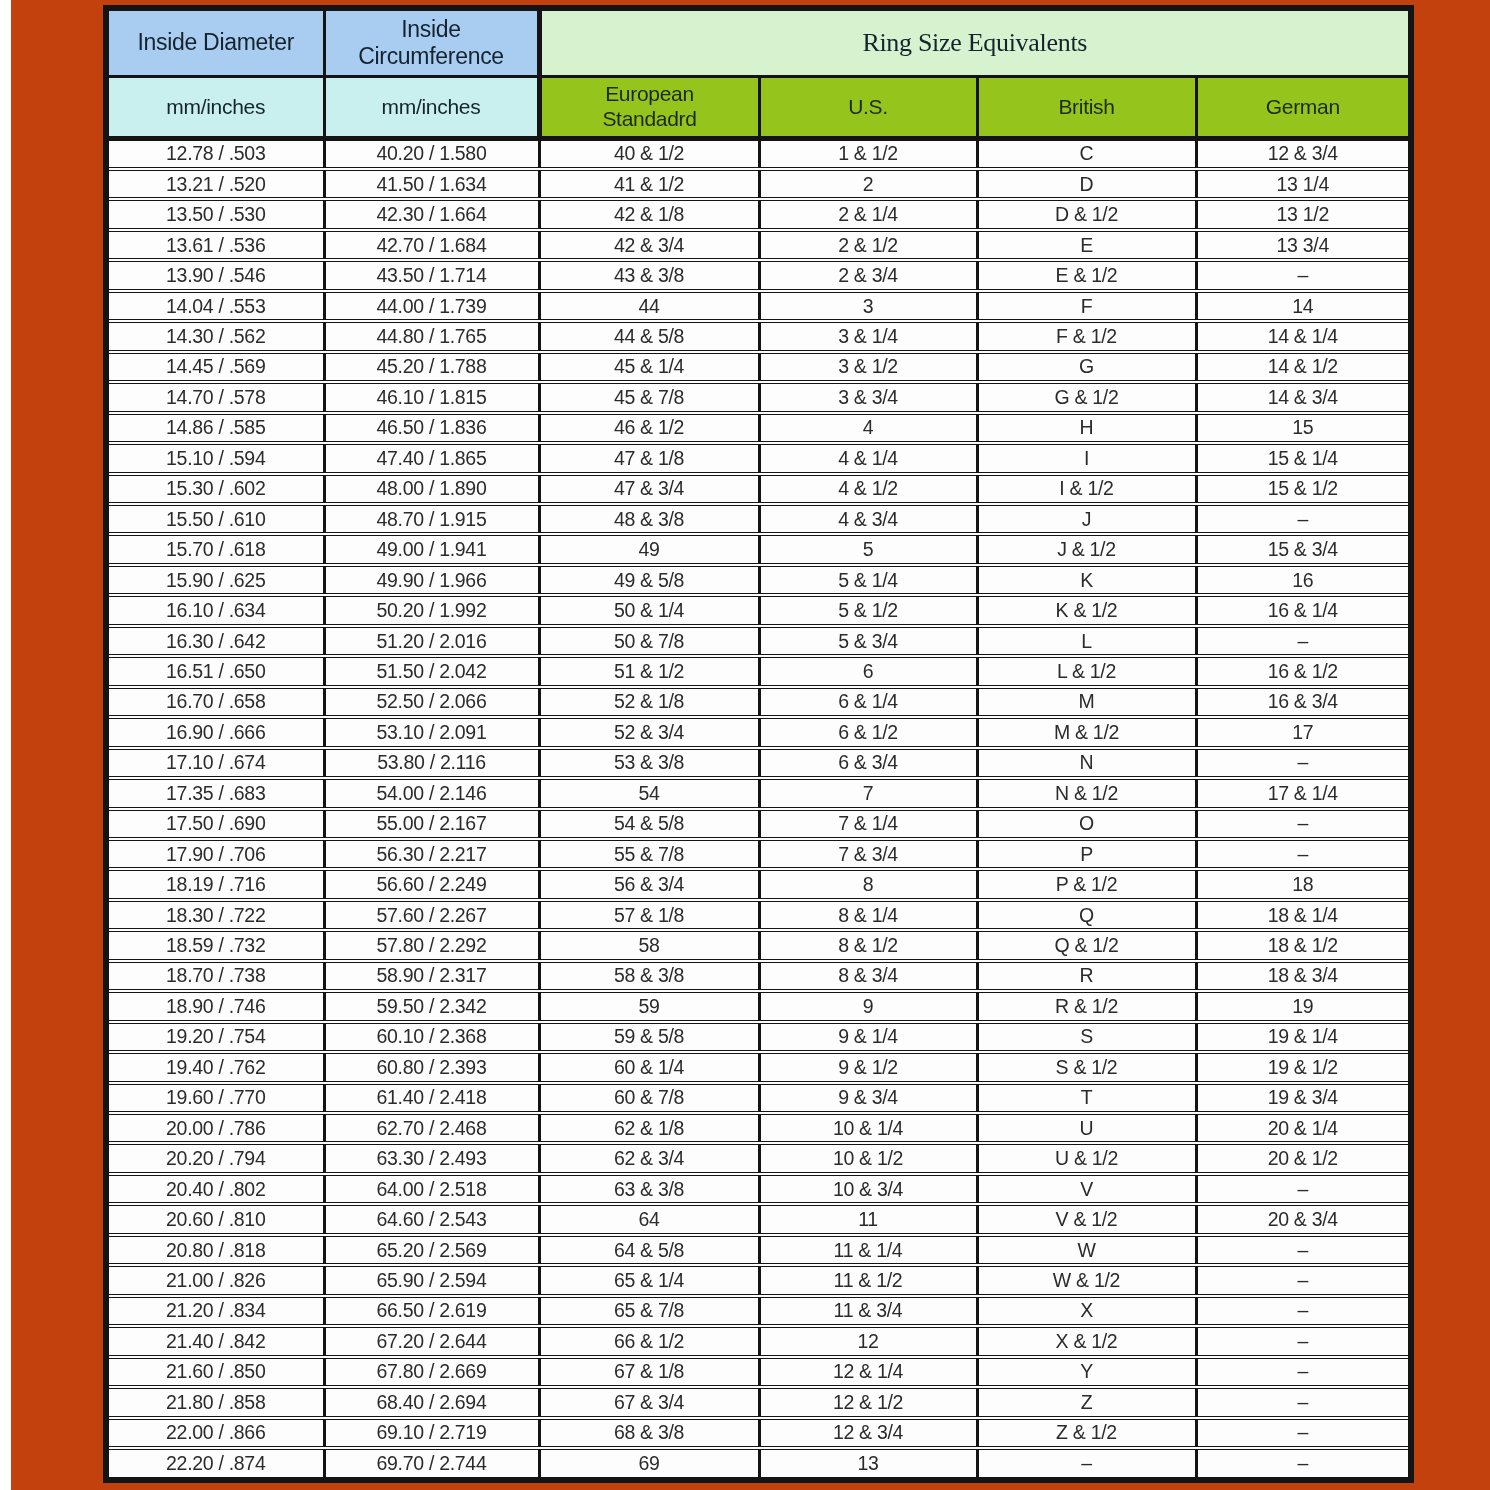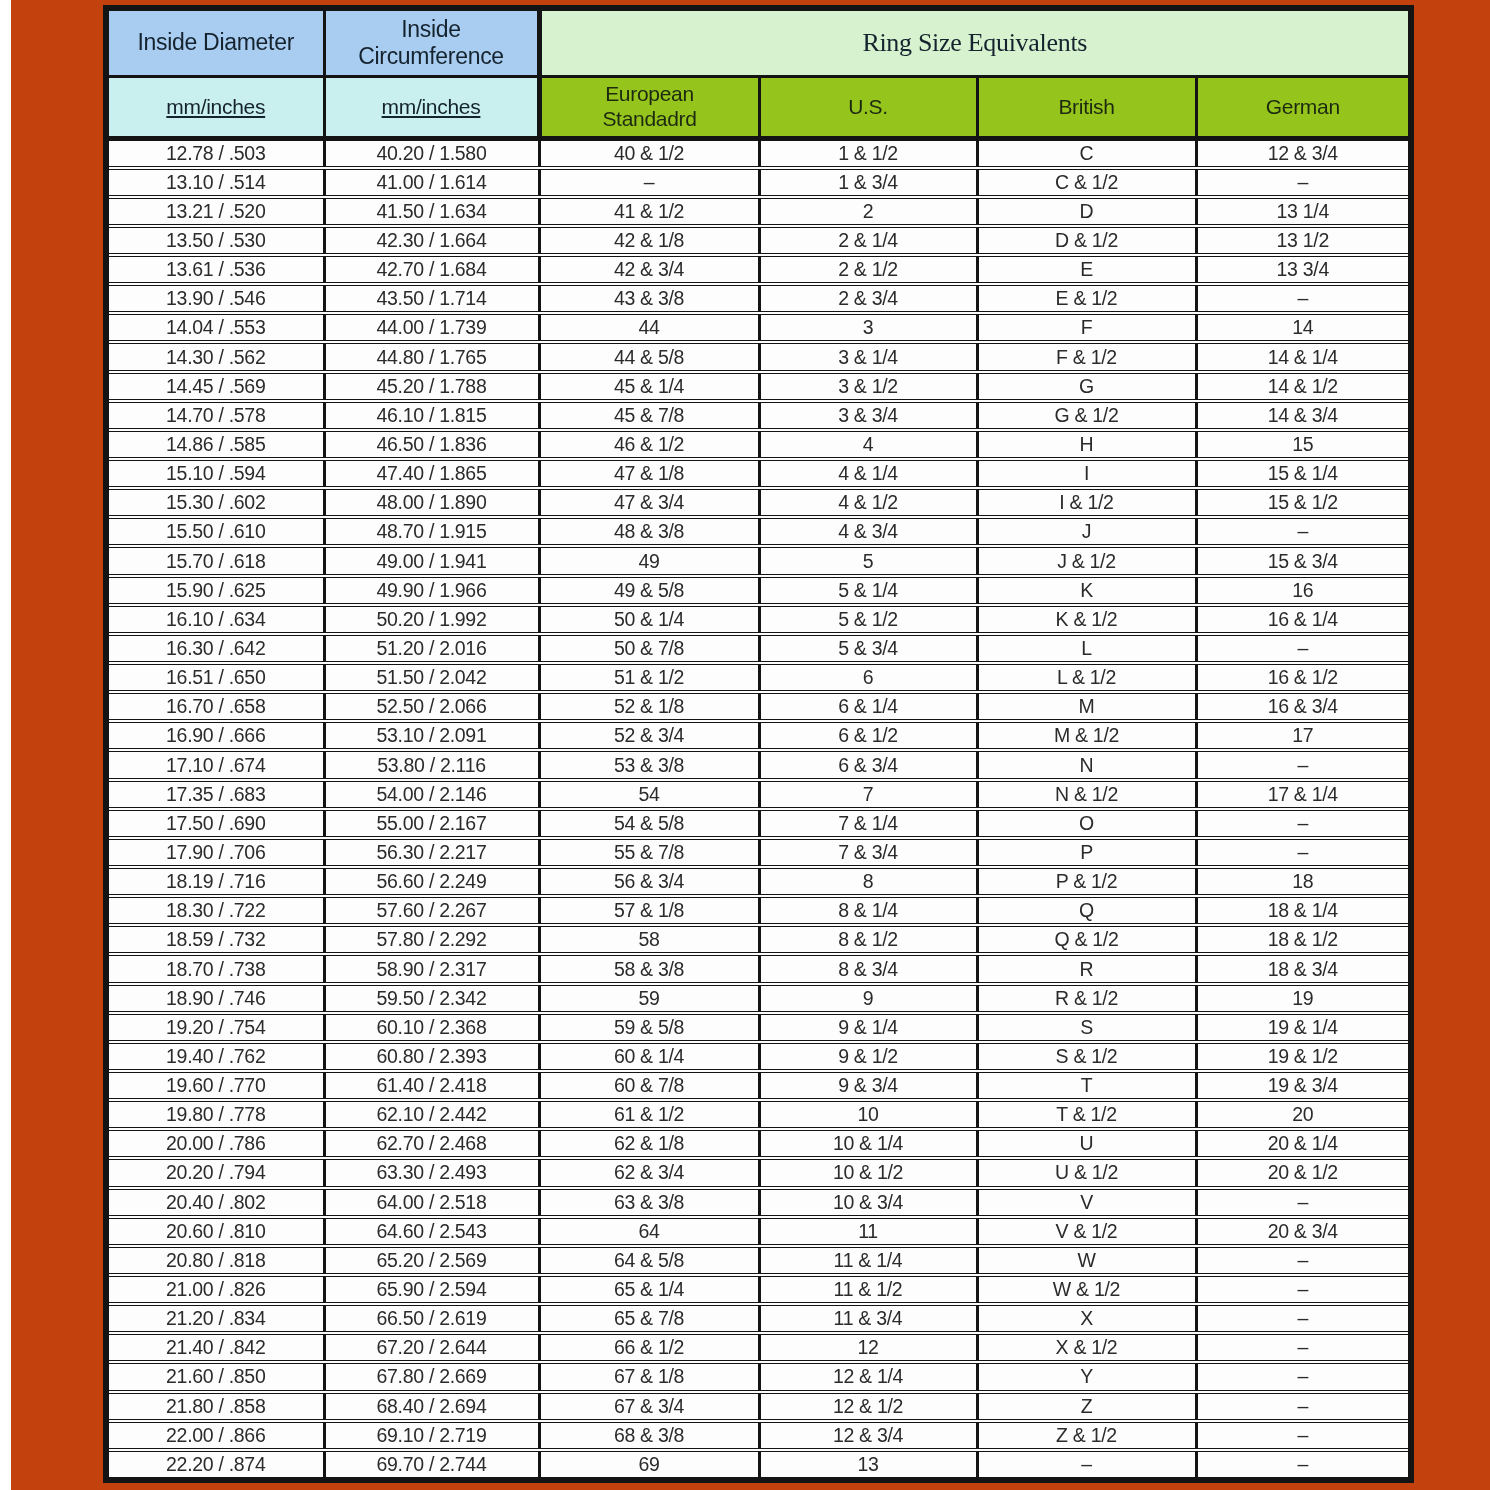--- a/index.html
+++ b/index.html
@@ -26,21 +26,21 @@
     text-align:center;vertical-align:middle;
     font-weight:normal;color:#15232e;
     border-left:3px solid var(--border);
     letter-spacing:-0.3px;
   }
   thead th:first-child{border-left:none;}
   thead tr.r1 th{height:68px;border-bottom:3px solid var(--border);font-size:23px;}
   thead tr.r2 th{height:62px;border-bottom:5px solid var(--border);font-size:21px;}
   .th-blue{background:var(--header_blue);}
   .th-green{background:var(--header_pale_green);font-size:26px !important;font-family:Liberation Serif, serif;}
-  .th-cyan{background:var(--header_cyan);text-decoration:underline;}
+  .th-cyan{background:var(--header_cyan);}
   .th-olive{background:var(--header_olive);color:#1d2a10;}
   .wrap2{white-space:pre-line;line-height:1.15;text-align:center;}
   .group-edge{border-left:5px solid var(--border) !important;}
   tbody td{
     text-align:center;vertical-align:middle;
     font-size:19.5px;color:var(--text);
     border-top:4px double var(--border);
     border-left:3px solid var(--border);
     letter-spacing:-0.3px;
     background:var(--row_bg);
@@ -81,28 +81,20 @@
     <tbody>
         <tr>
           <td>12.78 / .503</td>
           <td>40.20 / 1.580</td>
           <td>40 &amp; 1/2</td>
           <td>1 &amp; 1/2</td>
           <td>C</td>
           <td>12 &amp; 3/4</td>
         </tr>
         <tr>
-          <td>13.10 / .514</td>
-          <td>41.00 / 1.614</td>
-          <td>–</td>
-          <td>1 &amp; 3/4</td>
-          <td>C &amp; 1/2</td>
-          <td>–</td>
-        </tr>
-        <tr>
           <td>13.21 / .520</td>
           <td>41.50 / 1.634</td>
           <td>41 &amp; 1/2</td>
           <td>2</td>
           <td>D</td>
           <td>13 1/4</td>
         </tr>
         <tr>
           <td>13.50 / .530</td>
           <td>42.30 / 1.664</td>
@@ -337,28 +329,20 @@
         </tr>
         <tr>
           <td>19.60 / .770</td>
           <td>61.40 / 2.418</td>
           <td>60 &amp; 7/8</td>
           <td>9 &amp; 3/4</td>
           <td>T</td>
           <td>19 &amp; 3/4</td>
         </tr>
         <tr>
-          <td>19.80 / .778</td>
-          <td>62.10 / 2.442</td>
-          <td>61 &amp; 1/2</td>
-          <td>10</td>
-          <td>T &amp; 1/2</td>
-          <td>20</td>
-        </tr>
-        <tr>
           <td>20.00 / .786</td>
           <td>62.70 / 2.468</td>
           <td>62 &amp; 1/8</td>
           <td>10 &amp; 1/4</td>
           <td>U</td>
           <td>20 &amp; 1/4</td>
         </tr>
         <tr>
           <td>20.20 / .794</td>
           <td>63.30 / 2.493</td>

